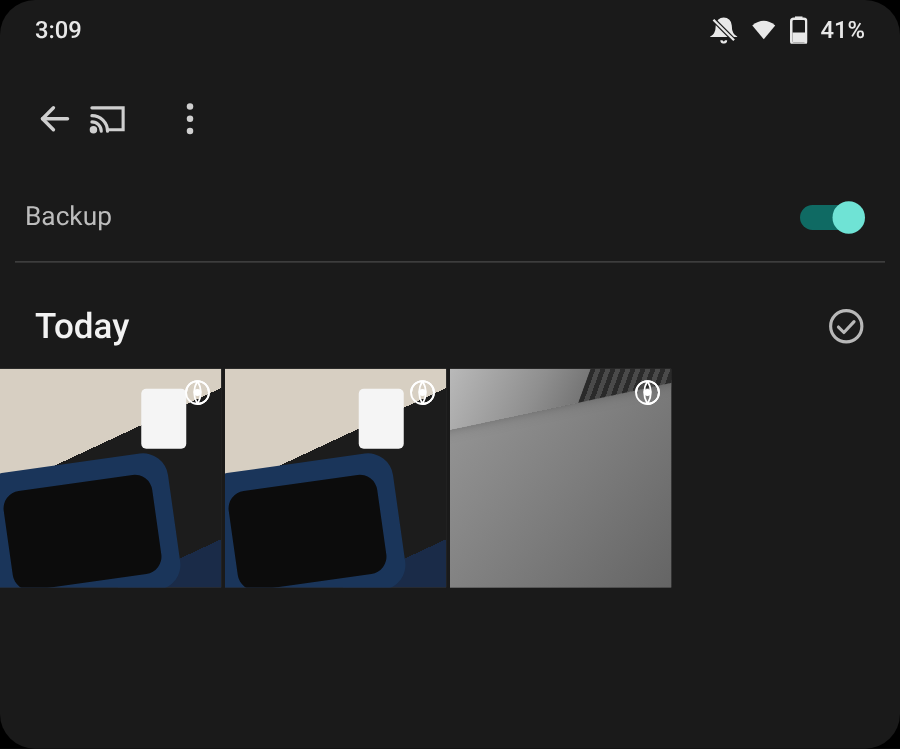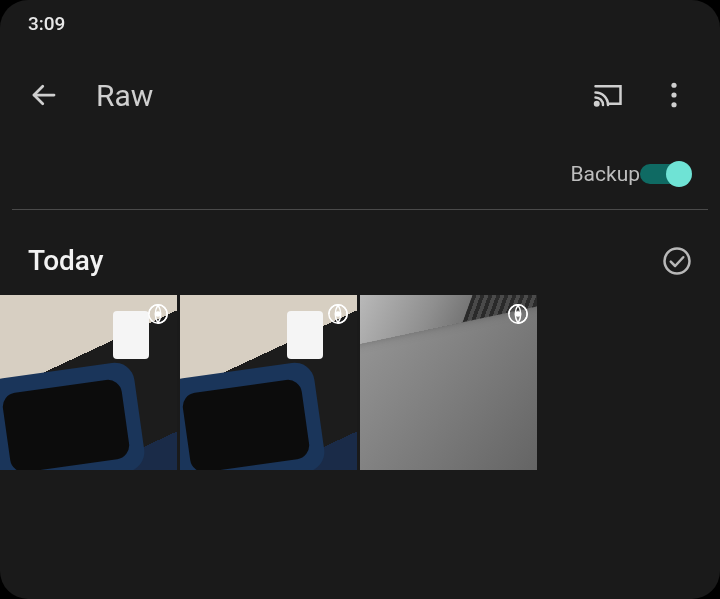--- a/index.html
+++ b/index.html
@@ -56,22 +56,22 @@
   .icon-btn {
     width: 40px; height: 40px;
     display: flex; align-items: center; justify-content: center;
     cursor: pointer;
   }
 
   
   .backup-row {
     display: flex;
     align-items: center;
-    justify-content: flex-end;
-    padding: 14px 28px 22px 44px;
+    justify-content: space-between;
+    padding: 14px 28px 22px 20px;
   }
   .backup-label {
     font-size: 21px;
     color: #bdbdbd;
   }
   .switch {
     position: relative;
     width: 52px; height: 26px;
     cursor: pointer;
   }
@@ -189,30 +189,52 @@
     background: linear-gradient(140deg, #9a9a9a, #555);
     transform: rotate(-12deg);
     box-shadow: -4px -4px 12px rgba(0,0,0,0.5) inset;
   }
 </style>
 </head>
 <body>
 
 <div class="status-bar">
   <div>3:09</div>
+  <div class="status-right">
+    <span>
+      <svg width="22" height="22" viewBox="0 0 24 24" fill="none" stroke="#e8e8e8" stroke-width="2">
+        <path d="M18 8a6 6 0 0 0-12 0c0 7-3 9-3 9h18s-3-2-3-9" fill="#e8e8e8" stroke="#e8e8e8"></path>
+        <path d="M10 21a2 2 0 0 0 4 0" stroke="#e8e8e8" stroke-width="2"></path>
+        <line x1="3" y1="3" x2="21" y2="21" stroke="#1a1a1a" stroke-width="4"></line>
+        <line x1="3" y1="3" x2="21" y2="21" stroke="#e8e8e8" stroke-width="2"></line>
+      </svg>
+    </span>
+    <span>
+      <svg width="22" height="20" viewBox="0 0 24 20">
+        <path d="M12 18 L2 6 Q12 -2 22 6 Z" fill="#e8e8e8"></path>
+      </svg>
+    </span>
+    <span>
+      <svg width="14" height="22" viewBox="0 0 14 22">
+        <rect x="4" y="0" width="6" height="2" fill="#e8e8e8"></rect>
+        <rect x="1" y="2" width="12" height="20" rx="2" fill="none" stroke="#e8e8e8" stroke-width="2"></rect>
+        <rect x="2" y="13" width="10" height="8" fill="#e8e8e8"></rect>
+      </svg>
+    </span>
+    <span class="battery-pct">41%</span>
+  </div>
 </div>
 
 <div class="app-bar">
   <div class="back icon-btn">
     <svg width="30" height="30" viewBox="0 0 24 24" fill="none" stroke="#cfcfcf" stroke-width="2.2" stroke-linecap="round" stroke-linejoin="round">
       <line x1="20" y1="12" x2="4" y2="12"></line>
       <polyline points="11 5 4 12 11 19"></polyline>
     </svg>
   </div>
-  <div class="title">Raw</div>
   <div class="actions">
     <div class="icon-btn">
       <svg width="30" height="26" viewBox="0 0 24 20" fill="none" stroke="#cfcfcf" stroke-width="2" stroke-linecap="round">
         <path d="M2 3 h20 v14 h-10" fill="none"></path>
         <path d="M2 8 a10 10 0 0 1 10 10"></path>
         <path d="M2 12 a6 6 0 0 1 6 6"></path>
         <circle cx="3" cy="17" r="1.4" fill="#cfcfcf"></circle>
       </svg>
     </div>
     <div class="icon-btn">

